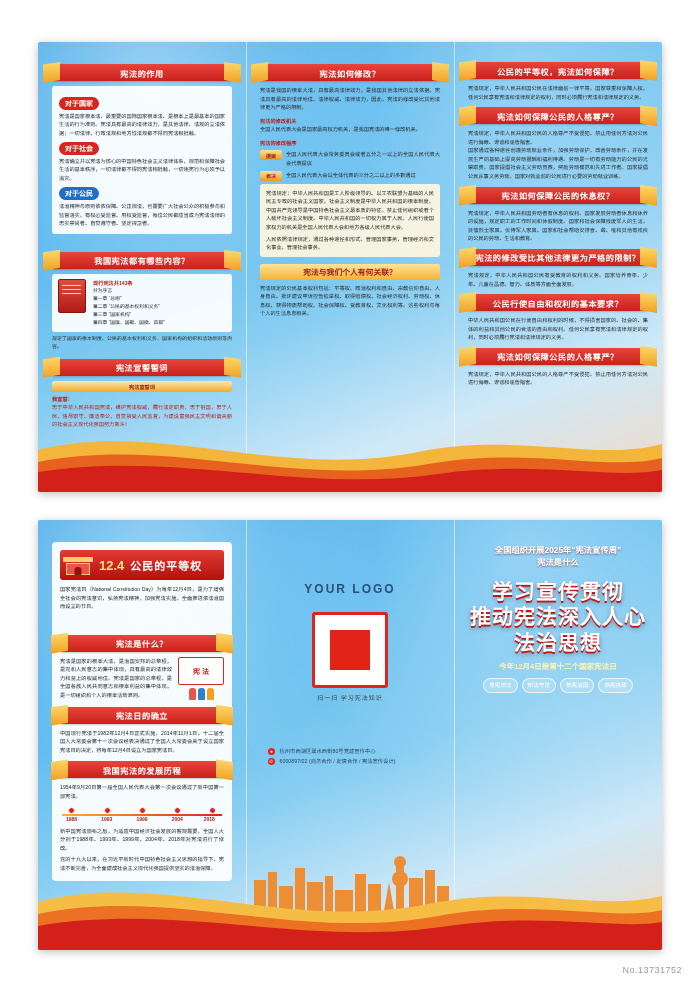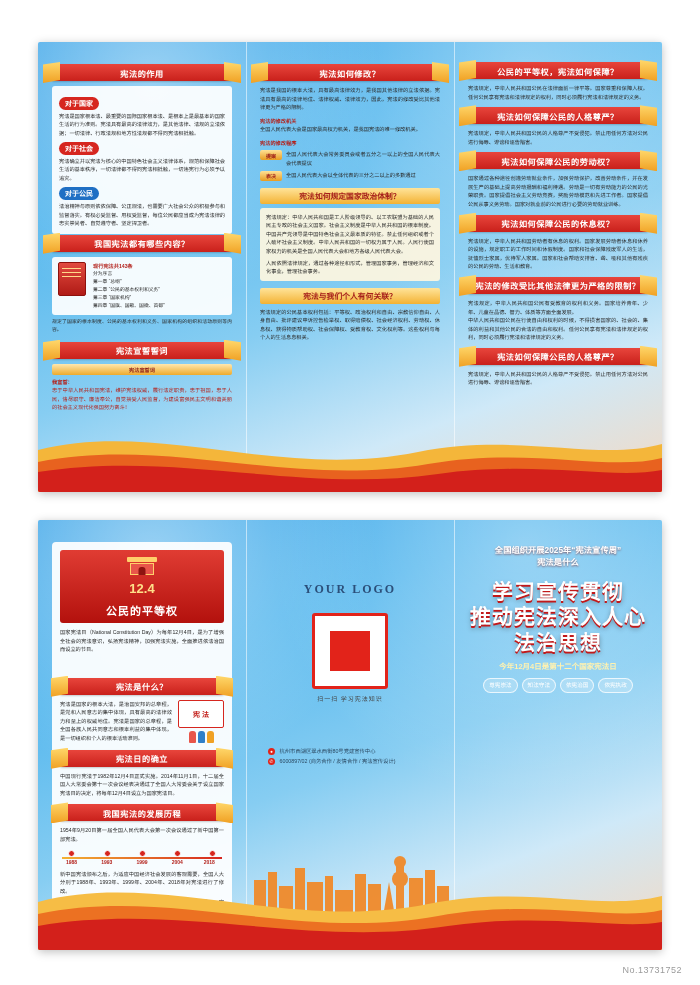--- a/index.html
+++ b/index.html
@@ -94,21 +94,21 @@
     background:linear-gradient(180deg,#e14b3f,#b01b16);
     border:1px solid #8d110d;position:relative;flex:0 0 auto;
   }
   .book:after{content:"";position:absolute;left:3px;top:5px;right:4px;height:1.5px;
     background:#ffd98a;box-shadow:0 4px 0 #ffd98a,0 8px 0 #ffd98a;}
 
   
   .day-head{
     background:linear-gradient(180deg,#e03c33 0%,#b3110d 100%);
     border-radius:3px;padding:5px 3px;position:relative;overflow:hidden;
-    display:flex;align-items:center;gap:6px;flex-direction:column;
+    display:flex;align-items:center;gap:6px;
   }
   .day-head .dnum{color:#ffe08a;font-size:13px;font-weight:bold;}
   .day-head .dtxt{color:#fff;font-size:11px;font-weight:bold;letter-spacing:1px;}
   .gate{width:30px;height:20px;position:relative;flex:0 0 auto;}
   .gate .roof{position:absolute;left:0;right:0;top:2px;height:5px;background:#ffd06a;border-radius:1px;}
   .gate .body{position:absolute;left:3px;right:3px;top:8px;bottom:0;background:#e8554a;border:1px solid #ffd06a;}
   .gate .door{position:absolute;left:50%;transform:translateX(-50%);bottom:0;width:7px;height:8px;background:#8d1410;border-radius:3px 3px 0 0;}
 
   
   .timeline{position:relative;height:20px;margin:4px 2px 2px;}
@@ -116,21 +116,21 @@
   .timeline .tick{position:absolute;top:2px;width:5px;height:5px;border-radius:50%;background:#d6261f;border:1px solid #fff;}
   .timeline .yr{position:absolute;top:11px;font-size:5px;color:#b3221c;font-weight:bold;transform:translateX(-50%);}
 
   
   .logo-box{
     width:70px;height:70px;border:3px solid #e2231a;border-radius:3px;
     background:#fff;display:flex;align-items:center;justify-content:center;margin:0 auto;
   }
   .logo-inner{width:40px;height:40px;background:#e2231a;}
   .qr-cap{font-size:6px;color:#444;text-align:center;margin-top:5px;letter-spacing:1px;}
-  .your-logo{font-size:12px;letter-spacing:2px;color:#2b4f7a;text-align:center;font-weight:bold;font-family:Liberation Serif, serif;}
+  .your-logo{font-size:12px;letter-spacing:2px;color:#2b4f7a;text-align:center;font-weight:bold;}
   .contact{font-size:5.3px;color:#2c4a63;line-height:1.9;}
   .contact .ic{display:inline-block;width:7px;height:7px;border-radius:50%;background:#e2231a;color:#fff;
     font-size:4.5px;line-height:7px;text-align:center;margin-right:3px;vertical-align:middle;}
 
   
   .skyline{position:absolute;left:0;right:0;bottom:34px;height:70px;}
 
   
   .cover-title{color:#fff;font-size:8.3px;font-weight:bold;text-align:center;line-height:1.5;
     text-shadow:0 1px 2px rgba(120,10,10,.6);}
@@ -164,21 +164,21 @@
         </div>
         <div class="white-card" style="padding:6px 7px;">
           <div class="pill">对于国家</div>
           <div class="txt">宪法是国家根本法、最重要的国际国家根本法、是根本上是最基本的国家生活的行为准则。宪法具有最高的法律效力，是其他法律、法规的立法依据；一切法律、行政法规和地方性法规都不得同宪法相抵触。</div>
           <div class="pill" style="margin-top:4px;">对于社会</div>
           <div class="txt">宪法确立并以宪法为核心的中国特色社会主义法律体系，规范和保障社会生活的基本秩序，一切法律都不得同宪法相抵触，一切违宪行为必须予以追究。</div>
           <div class="pill blue" style="margin-top:4px;">对于公民</div>
           <div class="txt">法治精神与原则依依保障、公正规法，也需要广大社会公众的积极参与和监督落实。有权必受监督、用权受监督，每位公民都应当成为宪法法律的忠实崇尚者、自觉遵守者、坚定捍卫者。</div>
         </div>
 
-        <div class="banner" style="margin-top:1px;">
+        <div class="banner" style="margin-top:18px;">
           <span class="btxt">我国宪法都有哪些内容？</span>
         </div>
         <div class="white-card" style="display:flex;gap:7px;align-items:flex-start;">
           <div class="book"></div>
           <div style="flex:1;">
             <div class="txt" style="font-weight:bold;color:#b3221c;">现行宪法共143条</div>
             <div class="txt sm">分为序言</div>
             <div class="txt sm">第一章 “总纲”</div>
             <div class="txt sm">第二章 “公民的基本权利和义务”</div>
             <div class="txt sm">第三章 “国家机构”</div>
@@ -209,23 +209,20 @@
         <div class="txt red" style="font-weight:bold;margin-top:5px;">宪法的修改程序</div>
         <div class="row" style="margin-top:3px;">
           <div class="num">提案</div>
           <div class="txt">全国人民代表大会常务委员会或者五分之一以上的全国人民代表大会代表提议</div>
         </div>
         <div class="row">
           <div class="num">表决</div>
           <div class="txt">全国人民代表大会以全体代表的三分之二以上的多数通过</div>
         </div>
 
-        <div class="banner-gold" style="margin-top:7px;">
-          <span class="btxt">宪法如何规定国家政治体制？</span>
-        </div>
         <div class="tint-card">
           <div class="txt">宪法规定：中华人民共和国是工人阶级领导的、以工农联盟为基础的人民民主专政的社会主义国家。社会主义制度是中华人民共和国的根本制度。中国共产党领导是中国特色社会主义最本质的特征。禁止任何组织或者个人破坏社会主义制度。中华人民共和国的一切权力属于人民。人民行使国家权力的机关是全国人民代表大会和地方各级人民代表大会。</div>
           <div class="txt" style="margin-top:3px;">人民依照法律规定，通过各种途径和形式，管理国家事务，管理经济和文化事业，管理社会事务。</div>
         </div>
 
         <div class="banner-gold" style="margin-top:7px;">
           <span class="btxt">宪法与我们个人有何关联？</span>
         </div>
         <div class="txt">宪法规定的公民基本权利包括：平等权、政治权利和自由、宗教信仰自由、人身自由、批评建议申诉控告检举权、取得赔偿权、社会经济权利、劳动权、休息权、获得物质帮助权、社会保障权、受教育权、文化权利等。这些权利与每个人的生活息息相关。</div>
       </div>
@@ -236,35 +233,35 @@
         <div class="banner">
           <span class="btxt">公民的平等权，宪法如何保障？</span>
         </div>
         <div class="txt">宪法规定，中华人民共和国公民在法律面前一律平等。国家尊重和保障人权。任何公民享有宪法和法律规定的权利，同时必须履行宪法和法律规定的义务。</div>
 
         <div class="banner" style="margin-top:6px;">
           <span class="btxt">宪法如何保障公民的人格尊严？</span>
         </div>
         <div class="txt">宪法规定，中华人民共和国公民的人格尊严不受侵犯。禁止用任何方法对公民进行侮辱、诽谤和诬告陷害。</div>
 
-        <div class="banner" style="margin-top:6px;">
-          <span class="btxt">宪法如何保障公民的劳动权？</span>
-        </div>
         <div class="txt">国家通过各种途径创造劳动就业条件，加强劳动保护，改善劳动条件，并在发展生产的基础上提高劳动报酬和福利待遇。劳动是一切有劳动能力的公民的光荣职责。国家提倡社会主义劳动竞赛，奖励劳动模范和先进工作者。国家提倡公民从事义务劳动。国家对就业前的公民进行必要的劳动就业训练。</div>
 
         <div class="banner" style="margin-top:6px;">
           <span class="btxt">宪法如何保障公民的休息权？</span>
         </div>
         <div class="txt">宪法规定，中华人民共和国劳动者有休息的权利。国家发展劳动者休息和休养的设施，规定职工的工作时间和休假制度。国家和社会保障残废军人的生活，抚恤烈士家属，优待军人家属。国家和社会帮助安排盲、聋、哑和其他有残疾的公民的劳动、生活和教育。</div>
 
         <div class="banner" style="margin-top:6px;">
           <span class="btxt">宪法的修改受比其他法律更为严格的限制？</span>
         </div>
         <div class="txt">宪法规定，中华人民共和国公民有受教育的权利和义务。国家培养青年、少年、儿童在品德、智力、体质等方面全面发展。</div>
 
+        <div class="banner" style="margin-top:6px;">
+          <span class="btxt">公民行使自由和权利的基本要求？</span>
+        </div>
         <div class="txt">中华人民共和国公民在行使自由和权利的时候，不得损害国家的、社会的、集体的利益和其他公民的合法的自由和权利。任何公民享有宪法和法律规定的权利，同时必须履行宪法和法律规定的义务。</div>
 
         <div class="banner" style="margin-top:6px;">
           <span class="btxt">宪法如何保障公民的人格尊严？</span>
         </div>
         <div class="txt">宪法规定，中华人民共和国公民的人格尊严不受侵犯。禁止用任何方法对公民进行侮辱、诽谤和诬告陷害。</div>
       </div>
     </div>
 
     <div class="ribbon">

